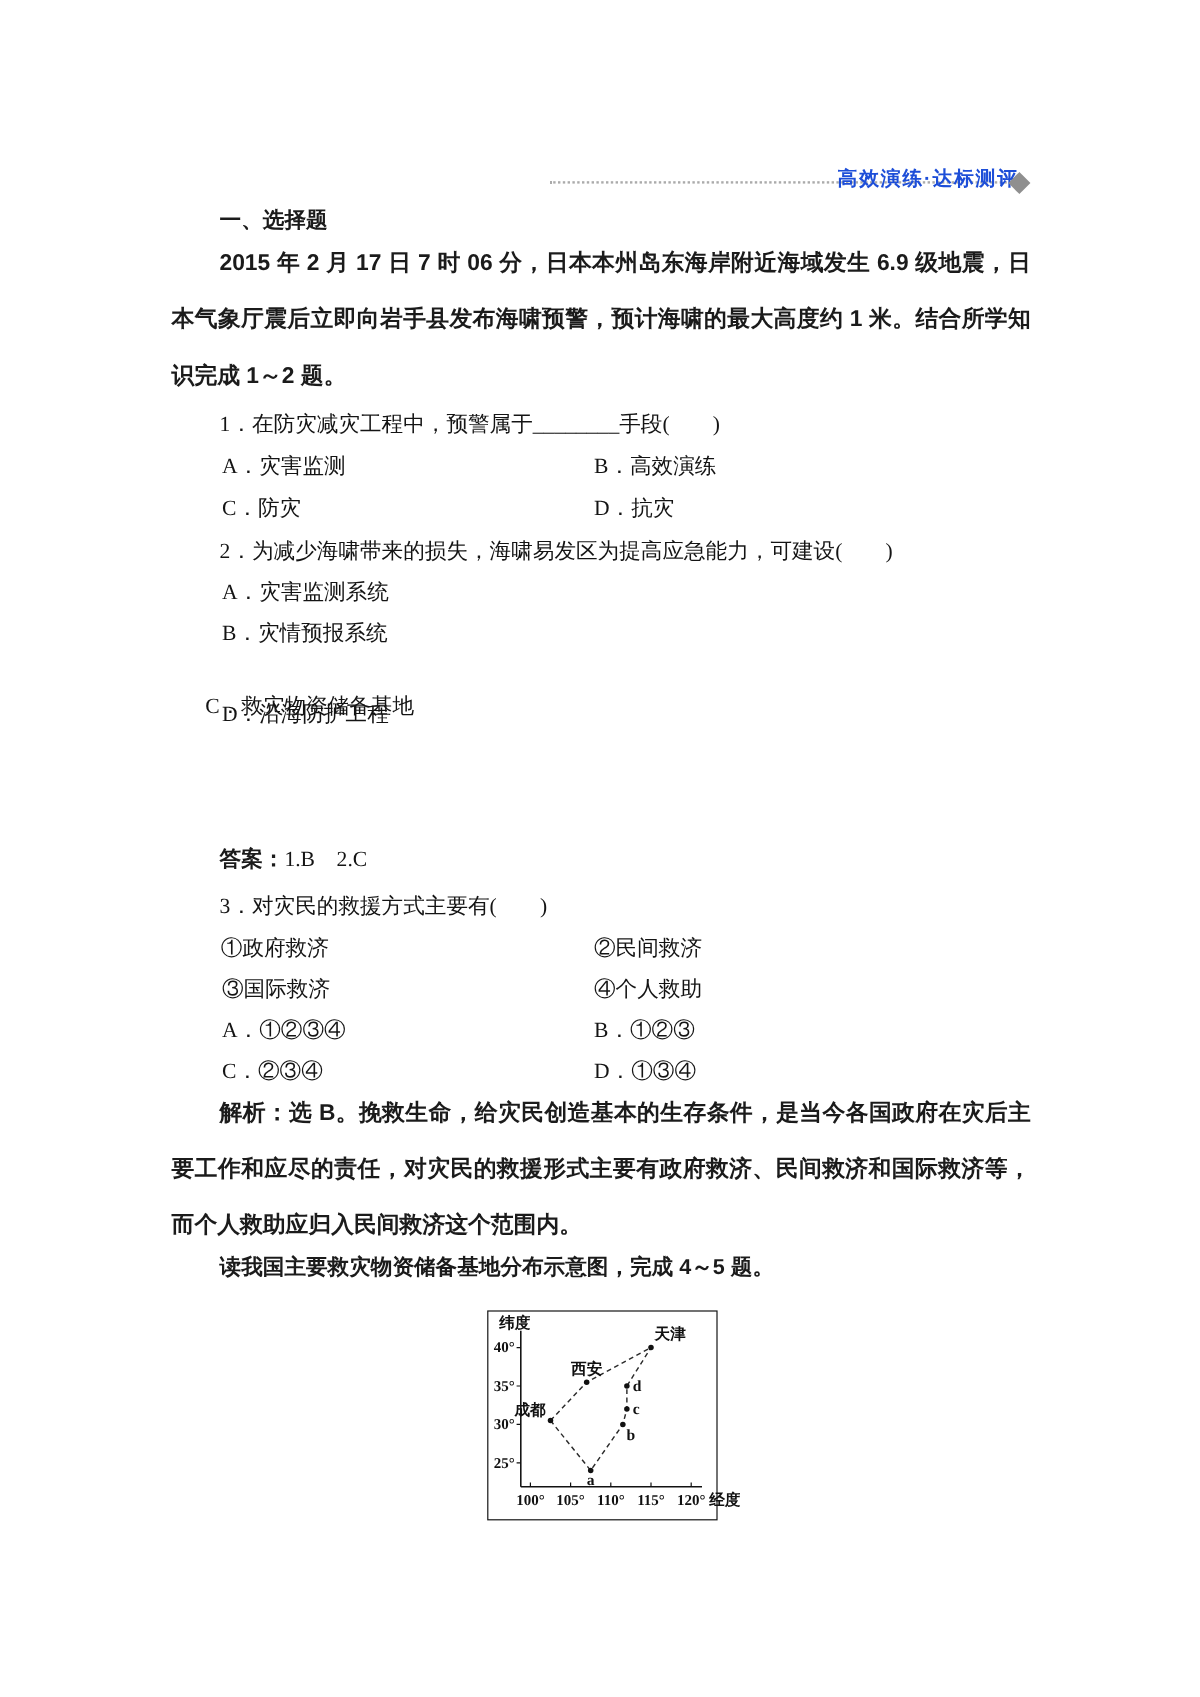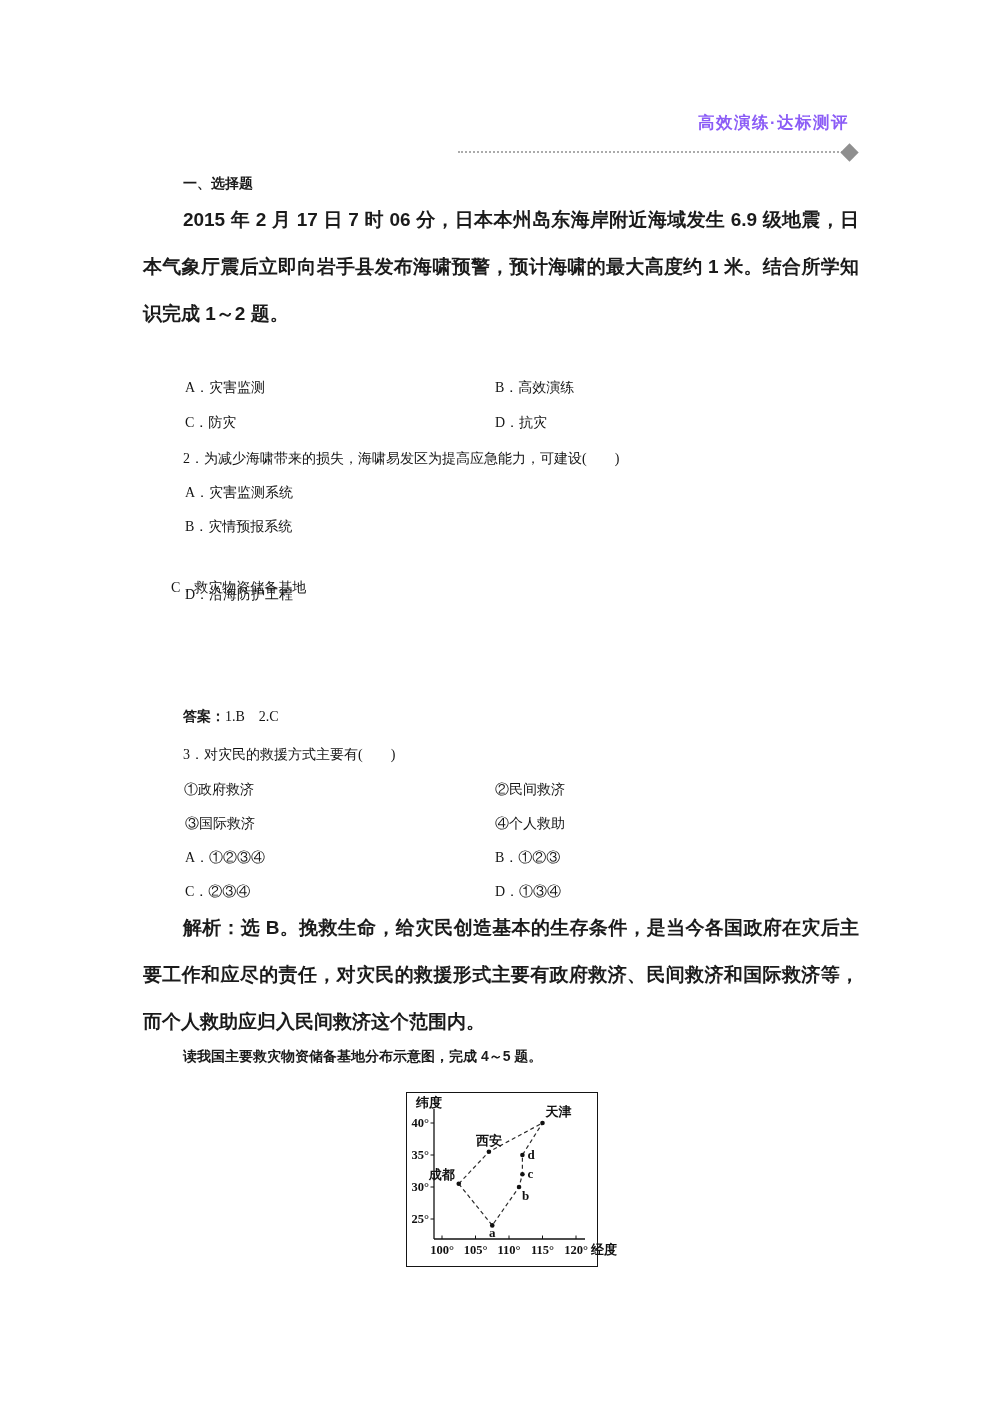--- a/index.html
+++ b/index.html
@@ -1,38 +1,38 @@
 <!DOCTYPE html>
 <html><head>
 <meta charset="utf-8">
 <style>
   html,body{margin:0;padding:0;background:#ffffff;}
   .page{position:relative;width:1000px;height:1414px;background:#fff;overflow:hidden;
         font-family:"Liberation Serif",serif;color:#141414;}
   .abs{position:absolute;}
   .hei{font-family:"Liberation Sans",sans-serif;font-weight:bold;color:#1b1b1b;}
   .song{font-family:"Liberation Serif",serif;font-weight:normal;}
-  .line{font-size:14px;line-height:26px;white-space:nowrap;}
+  .line{font-size:18px;line-height:26px;white-space:nowrap;}
   .para{font-size:19px;line-height:47px;width:716px;text-align:justify;text-indent:2.1em;}
 
   
   .banner-bar{position:absolute;left:152px;top:124px;width:302px;height:31px;
               background:linear-gradient(#9d9d9d,#7c7c7c);
               border-radius:4px 16px 16px 4px;display:flex;align-items:center;}
   .banner-chevrons{position:absolute;left:6px;top:1px;}
   .banner-title{position:absolute;left:58px;top:4px;color:#ffffff;font-size:20px;
                 letter-spacing:3px;font-family:"Liberation Sans",sans-serif;font-weight:bold;}
   .banner-dot{position:absolute;left:156px;top:4px;color:#fff;font-size:20px;font-weight:bold;}
   .badges{position:absolute;left:168px;top:3px;display:flex;gap:3px;}
   .badge{display:inline-flex;width:26px;height:24px;border:2px solid #1d1d1d;border-radius:50%;
          background:#fdfdfd;color:#111;align-items:center;justify-content:center;
          font:bold 16px "Liberation Sans",sans-serif;box-sizing:border-box;}
   .dotted-rule{position:absolute;left:458px;top:151px;width:392px;border-bottom:2px dotted #ababab;}
-  .hdr-right{position:absolute;left:698px;top:112px;font:bold 16.5px "Liberation Sans",sans-serif;
-             letter-spacing:1.5px;color:#8b5cf6;white-space:nowrap;}
+  .hdr-right{position:absolute;left:698px;top:138px;font:bold 16.5px "Liberation Sans",sans-serif;
+             letter-spacing:1.5px;color:#1d4ed8;white-space:nowrap;}
   .diamond{position:absolute;left:843px;top:146px;width:13px;height:13px;background:#8f8f8f;
            transform:rotate(45deg);}
 
   
   .chart-box{position:absolute;left:406px;top:1092px;width:192px;height:175px;
              border:1px solid #151515;background:#fff;box-sizing:border-box;}
   .cjk-label{font:bold 13px "Liberation Sans",sans-serif;fill:#111;}
   .pt-label{font:bold 13px "Liberation Serif",serif;fill:#111;}
   .tick-label{font:bold 12.5px "Liberation Serif",serif;fill:#111;}
 </style>
@@ -42,20 +42,21 @@
 <div class="page">
 
   <div class="dotted-rule"></div>
   <div class="hdr-right">高效演练·达标测评</div>
   <div class="diamond"></div>
 
   <div class="abs line hei" style="left:183px;top:170px;">一、选择题</div>
 
   <div class="abs para hei" style="left:143px;top:196px;">2015 年 2 月 17 日 7 时 06 分，日本本州岛东海岸附近海域发生 6.9 级地震，日本气象厅震后立即向岩手县发布海啸预警，预计海啸的最大高度约 1 米。结合所学知识完成 1～2 题。</div>
 
+  <div class="abs line song" style="left:183px;top:340px;">1．在防灾减灾工程中，预警属于________手段(　　)</div>
   <div class="abs line song" style="left:185px;top:375px;">A．灾害监测</div>
   <div class="abs line song" style="left:495px;top:375px;">B．高效演练</div>
   <div class="abs line song" style="left:185px;top:410px;">C．防灾</div>
   <div class="abs line song" style="left:495px;top:410px;">D．抗灾</div>
 
   <div class="abs line song" style="left:183px;top:446px;">2．为减少海啸带来的损失，海啸易发区为提高应急能力，可建设(　　)</div>
   <div class="abs line song" style="left:185px;top:480px;">A．灾害监测系统</div>
   <div class="abs line song" style="left:185px;top:514px;">B．灾情预报系统</div>
   <div class="abs line song" style="left:171px;top:548px;margin-top:27px;">C．救灾物资储备基地</div>
   <div class="abs line song" style="left:185px;top:582px;">D．沿海防护工程</div>

